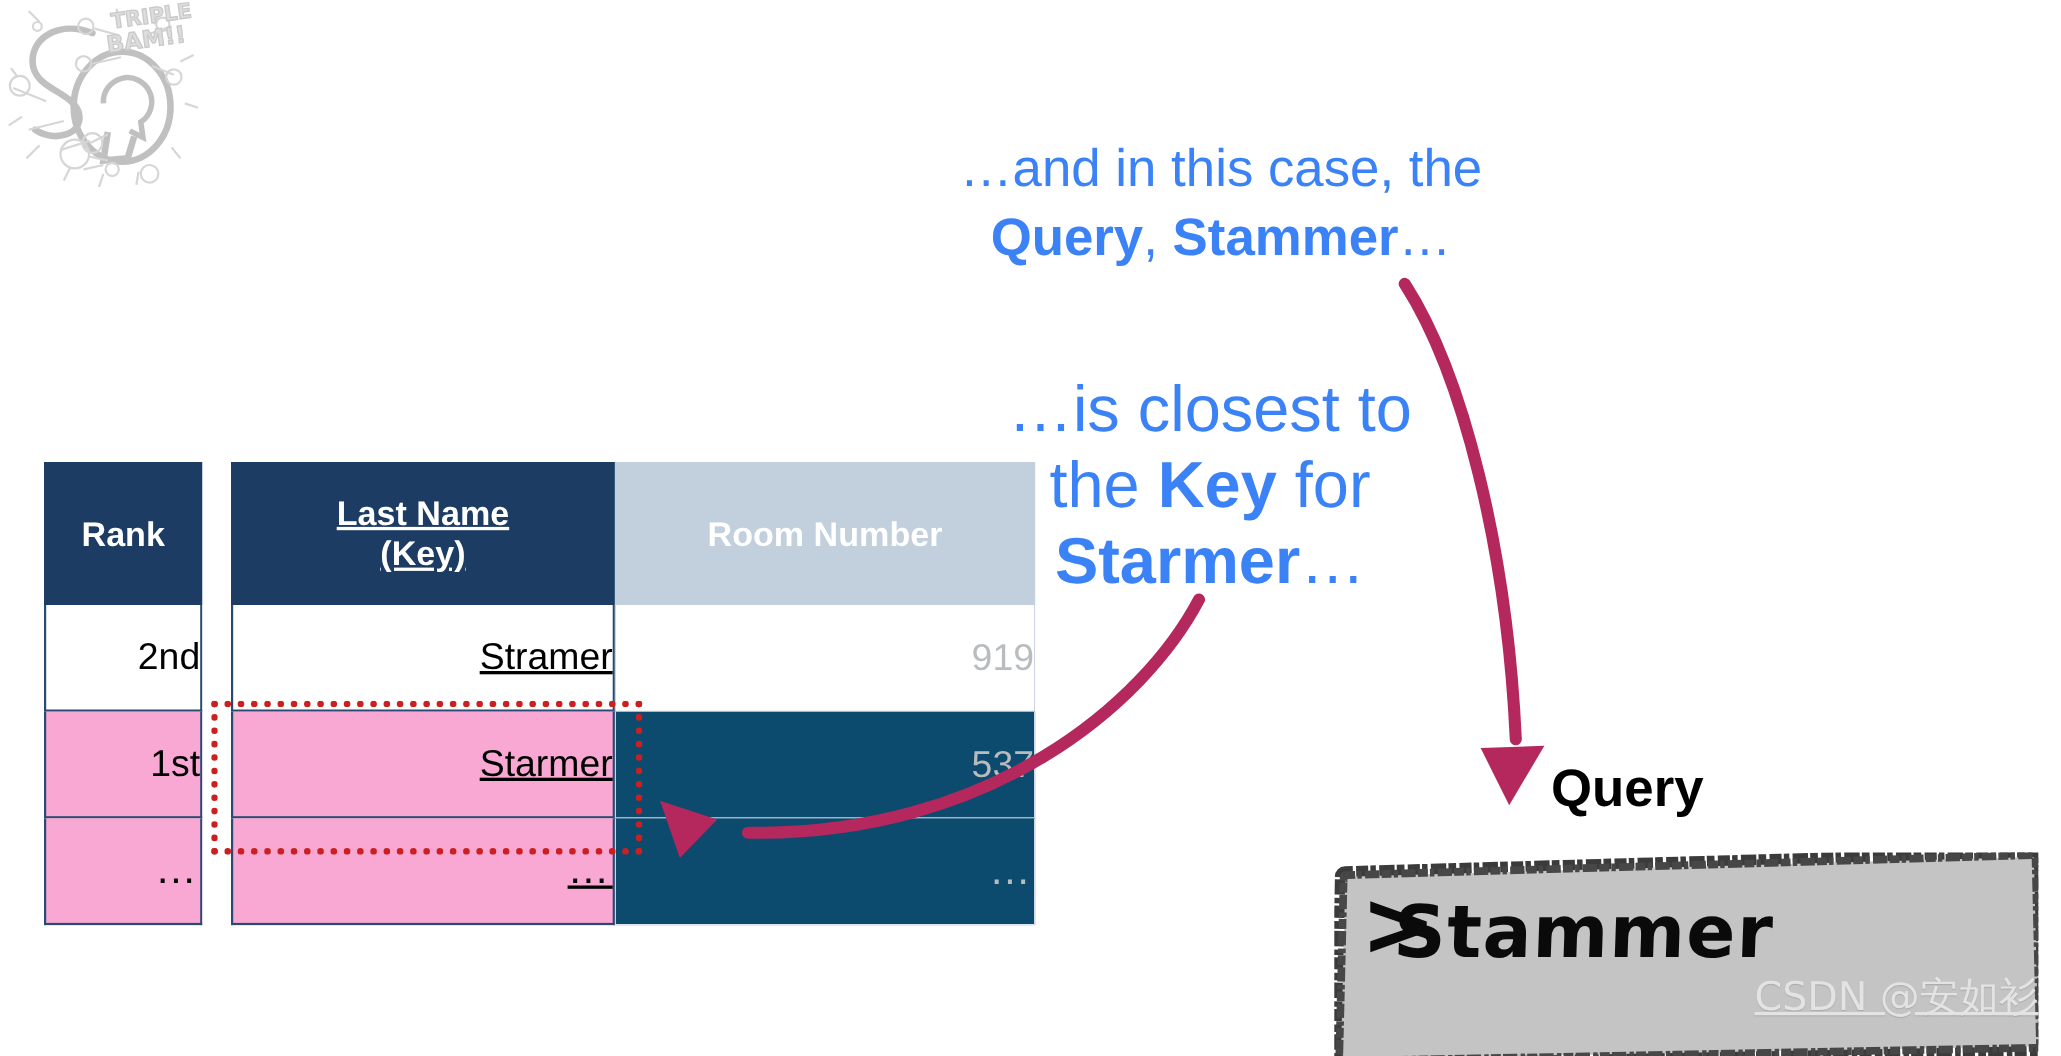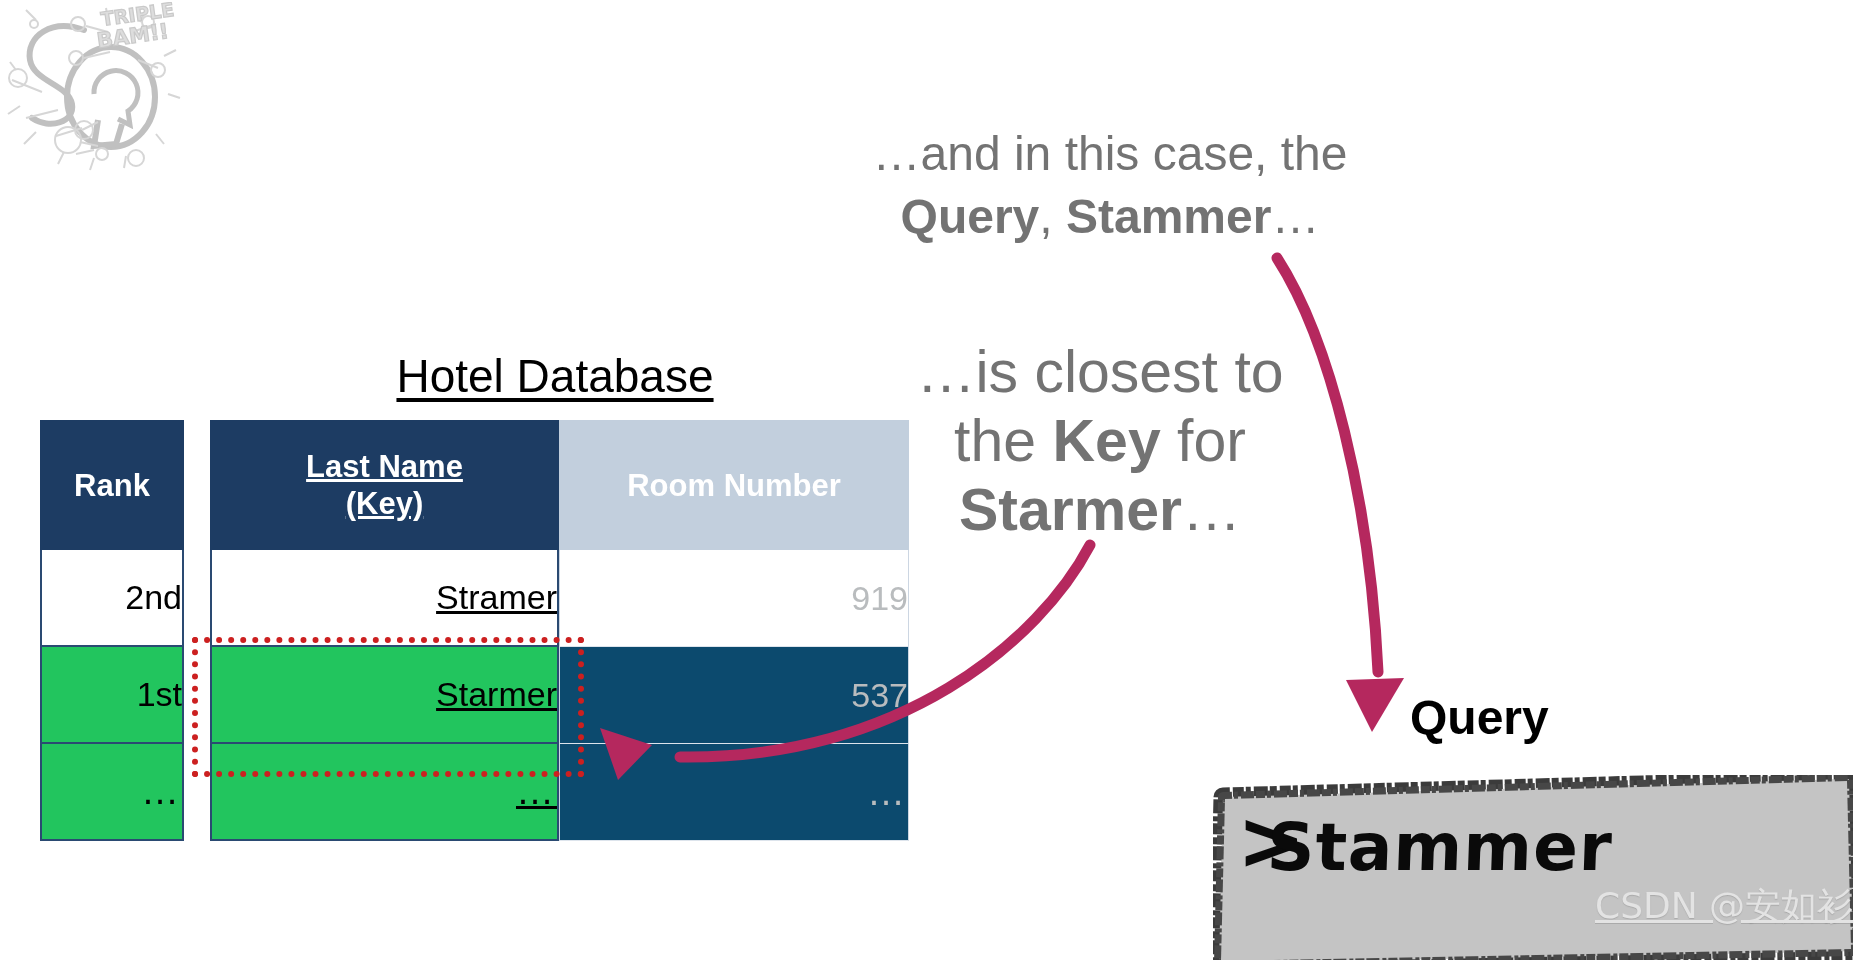--- a/index.html
+++ b/index.html
@@ -43,33 +43,33 @@
     font-size:31px;line-height:37px;text-align:center;vertical-align:middle;
     height:128px;border:1px solid #c2cfdd;
   }
   td.cell{
     height:95px;text-align:right;vertical-align:middle;
     font-size:34px;color:#000;
   }
   td.rank,td.key{border-left:2px solid #2a4a72;border-right:2px solid #2a4a72;border-bottom:2px solid #2a4a72;}
   td.room{border-left:1px solid #ccd6e2;border-right:1px solid #ccd6e2;border-bottom:1px solid #dde4ec;color:#b9bcbe;}
   tr.white td.rank,tr.white td.key{background:#ffffff;}
-  tr.white td.room{background:#ffffff;}
-  tr.shade td.rank,tr.shade td.key{background:#22c55e;margin-left:12px;}
+  tr.white td.room{background:#ffffff;padding-left:32px;}
+  tr.shade td.rank,tr.shade td.key{background:#f9a8d4;margin-left:12px;}
   tr.shade td.room{background:#0c4a6e;}
   td.ell{font-size:38px;letter-spacing:3px;}
 
   
   #key-highlight{
     position:absolute;left:192px;top:637px;width:380px;height:128px;
     border:6px dotted #cc2020;border-radius:2px;pointer-events:none;
   }
 
   
-  .anno{position:absolute;text-align:center;color:#737373;}
+  .anno{position:absolute;text-align:center;color:#3b82f6;}
   #anno-top{
     left:800px;top:122px;width:620px;
     font-size:48px;line-height:63px;
   }
   #anno-mid{
     left:900px;top:338px;width:400px;
     font-size:59px;line-height:69px;
   }
   .anno b{font-weight:bold;}
 
@@ -143,21 +143,20 @@
       <g stroke="#bdbdbd" stroke-width="2" fill="none">
         <path d="M70 152 L88 148 M74 140 L92 144"></path>
       </g>
       <g font-family="'DejaVu Sans',sans-serif" font-weight="bold" fill="#c9c9c9" stroke="#a9a9a9" stroke-width="1.2">
         <text x="96" y="24" font-size="19" transform="rotate(-8 96 24)">TRIPLE</text>
         <text x="92" y="46" font-size="21" transform="rotate(-8 92 46)">BAM!!</text>
       </g>
     </svg>
   </div>
 
-  <div id="db-title">Hotel Database</div>
 
   <div id="table-wrap">
     <table class="db">
       <thead>
         <tr>
           <th class="hd-navy col-rank">Rank</th>
           <td class="gap"></td>
           <th class="hd-navy col-key">
             <span>Last Name</span><br>
             <span>(Key)</span>

